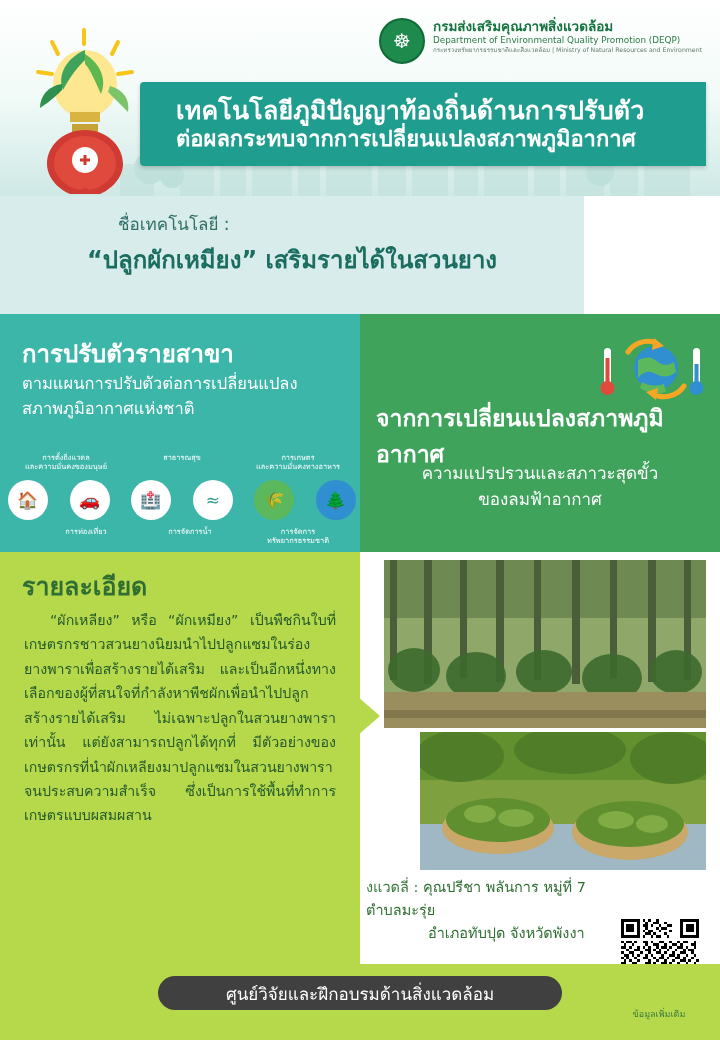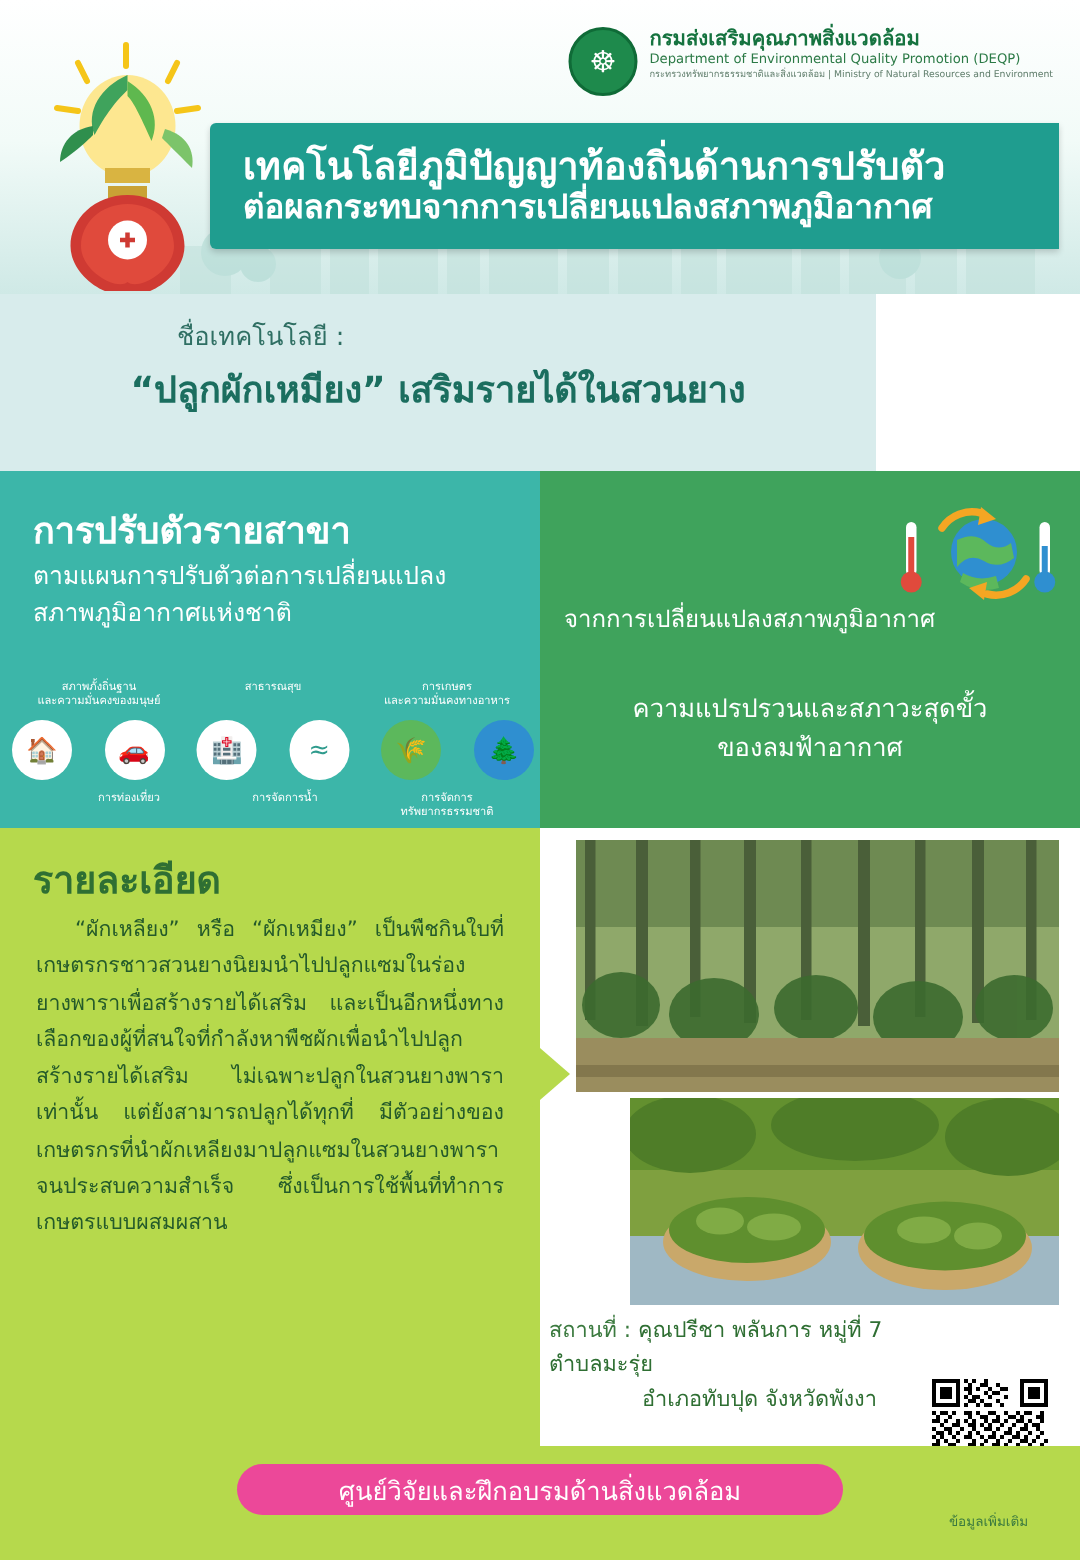--- a/index.html
+++ b/index.html
@@ -82,21 +82,21 @@
   .title-band {
     position: absolute;
     left: 140px; top: 82px;
     width: 566px; height: 84px;
     background: linear-gradient(90deg,#1f9d8f 0%,#1f9d8f 100%);
     border-radius: 4px 0 0 4px;
     box-shadow: 0 2px 4px rgba(0,0,0,.18);
     display: flex;
     flex-direction: column;
     justify-content: center;
-    padding-left: 22px;
+    padding-left: 36px;
     box-sizing: border-box;
   }
   .title-band .l1 {
     color: #ffffff;
     font-size: 25px;
     font-weight: bold;
     line-height: 1.18;
     letter-spacing: .2px;
   }
   .title-band .l2 {
@@ -167,22 +167,23 @@
     font-size: 23px;
     color: #ffffff;
     font-weight: bold;
     line-height: 1.25;
     width: 250px;
   }
   .panel-right .sub {
     position: absolute;
     left: 16px; top: 86px;
     width: 330px;
-    font-size: 16px;
-    color: #ffffff;
+    font-size: 23px;
+    color: #ffffff;
+    font-weight: bold;
   }
   .panel-right .risk {
     position: absolute;
     left: 0; right: 0; top: 146px;
     text-align: center;
     font-size: 17px;
     color: #ffffff;
     line-height: 1.55;
   }
   .globe-icons {
@@ -313,21 +314,21 @@
     position: absolute;
     left: 0; top: 964px;
     width: 720px; height: 76px;
     background: #b6d94c;
   }
   .footer-pill {
     position: absolute;
     left: 158px; top: 976px;
     width: 404px; height: 34px;
     border-radius: 17px;
-    background: #ec4899;
+    background: #404040;
     color: #ffffff;
     font-size: 17px;
     display: flex; align-items: center; justify-content: center;
   }
 </style>
 </head>
 <body>
 
 <div class="poster">
 
@@ -398,21 +399,21 @@
     <div class="value">“ปลูกผักเหมียง” เสริมรายได้ในสวนยาง</div>
   </div>
 
   <div class="panel-left">
     <h2>การปรับตัวรายสาขา</h2>
     <div class="sub" style="white-space:pre-line">ตามแผนการปรับตัวต่อการเปลี่ยนแปลง
 สภาพภูมิอากาศแห่งชาติ</div>
 
     <div class="sectors">
       <div class="sect-top-labels">
-        <span style="width:116px;white-space:pre-line">สภาพภั้งถิ่นฐาน
+        <span style="width:116px;white-space:pre-line">การตั้งถิ่งแวดล
 และความมั่นคงของมนุษย์</span>
         <span style="width:116px;white-space:pre-line">สาธารณสุข</span>
         <span style="width:116px;white-space:pre-line">การเกษตร
 และความมั่นคงทางอาหาร</span>
       </div>
 
       <div class="icon-row">
         <div class="circ">🏠</div>
         <div class="circ">🚗</div>
         <div class="circ">🏥</div>
@@ -510,21 +511,21 @@
     </g>
     <g fill="#86b04a" opacity=".85">
       <ellipse cx="60" cy="82" rx="16" ry="9"></ellipse>
       <ellipse cx="96" cy="86" rx="18" ry="9"></ellipse>
       <ellipse cx="196" cy="88" rx="18" ry="9"></ellipse>
       <ellipse cx="232" cy="92" rx="16" ry="9"></ellipse>
     </g>
   </svg>
 
   <div class="place-block">
-    <span class="plabel">สถานที่ :</span>
+    <span class="plabel">งแวดลี่ :</span>
     <span class="pval">คุณปรีชา พลันการ หมู่ที่ 7  ตำบลมะรุ่ย</span><br>
     <span class="pval" style="margin-left:62px;display:inline-block">อำเภอทับปุด จังหวัดพังงา</span>
   </div>
 
   <div class="qr-box">
     <svg viewBox="0 0 29 29" width="78" height="78" shape-rendering="crispEdges">
       <rect width="29" height="29" fill="#ffffff"></rect>
       <g fill="#000000">
         <rect x="0" y="0" width="7" height="1"></rect>
           <rect x="0" y="6" width="7" height="1"></rect>

